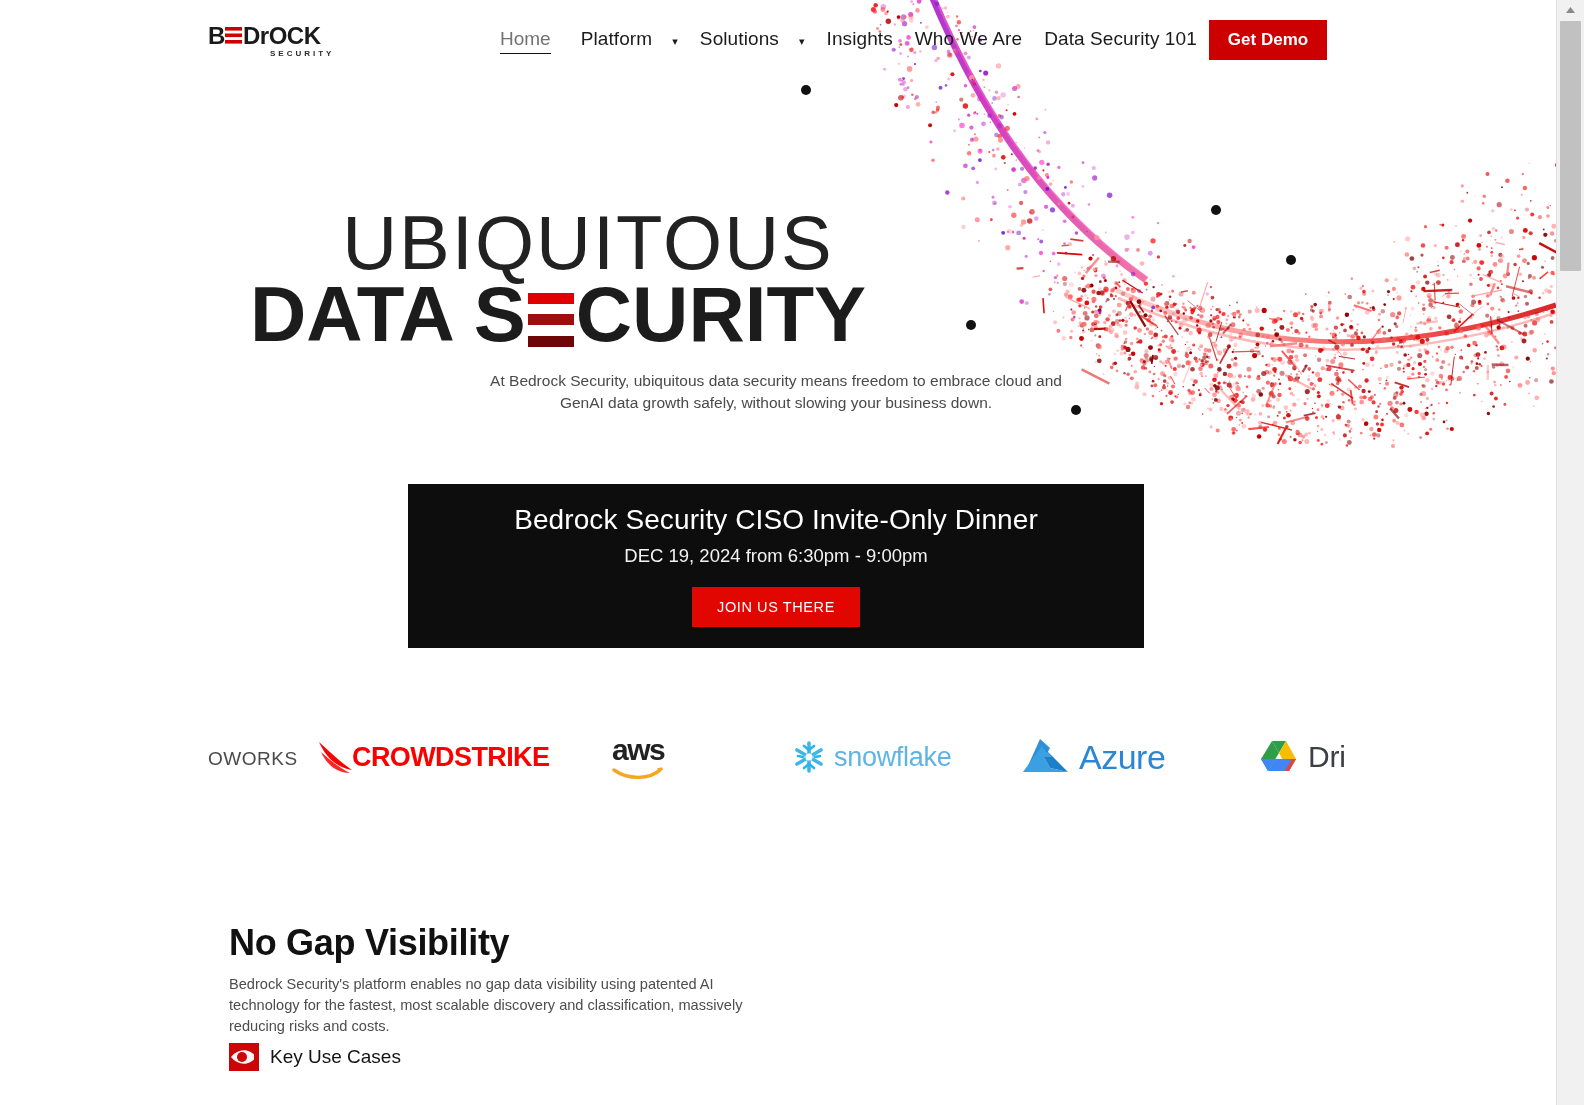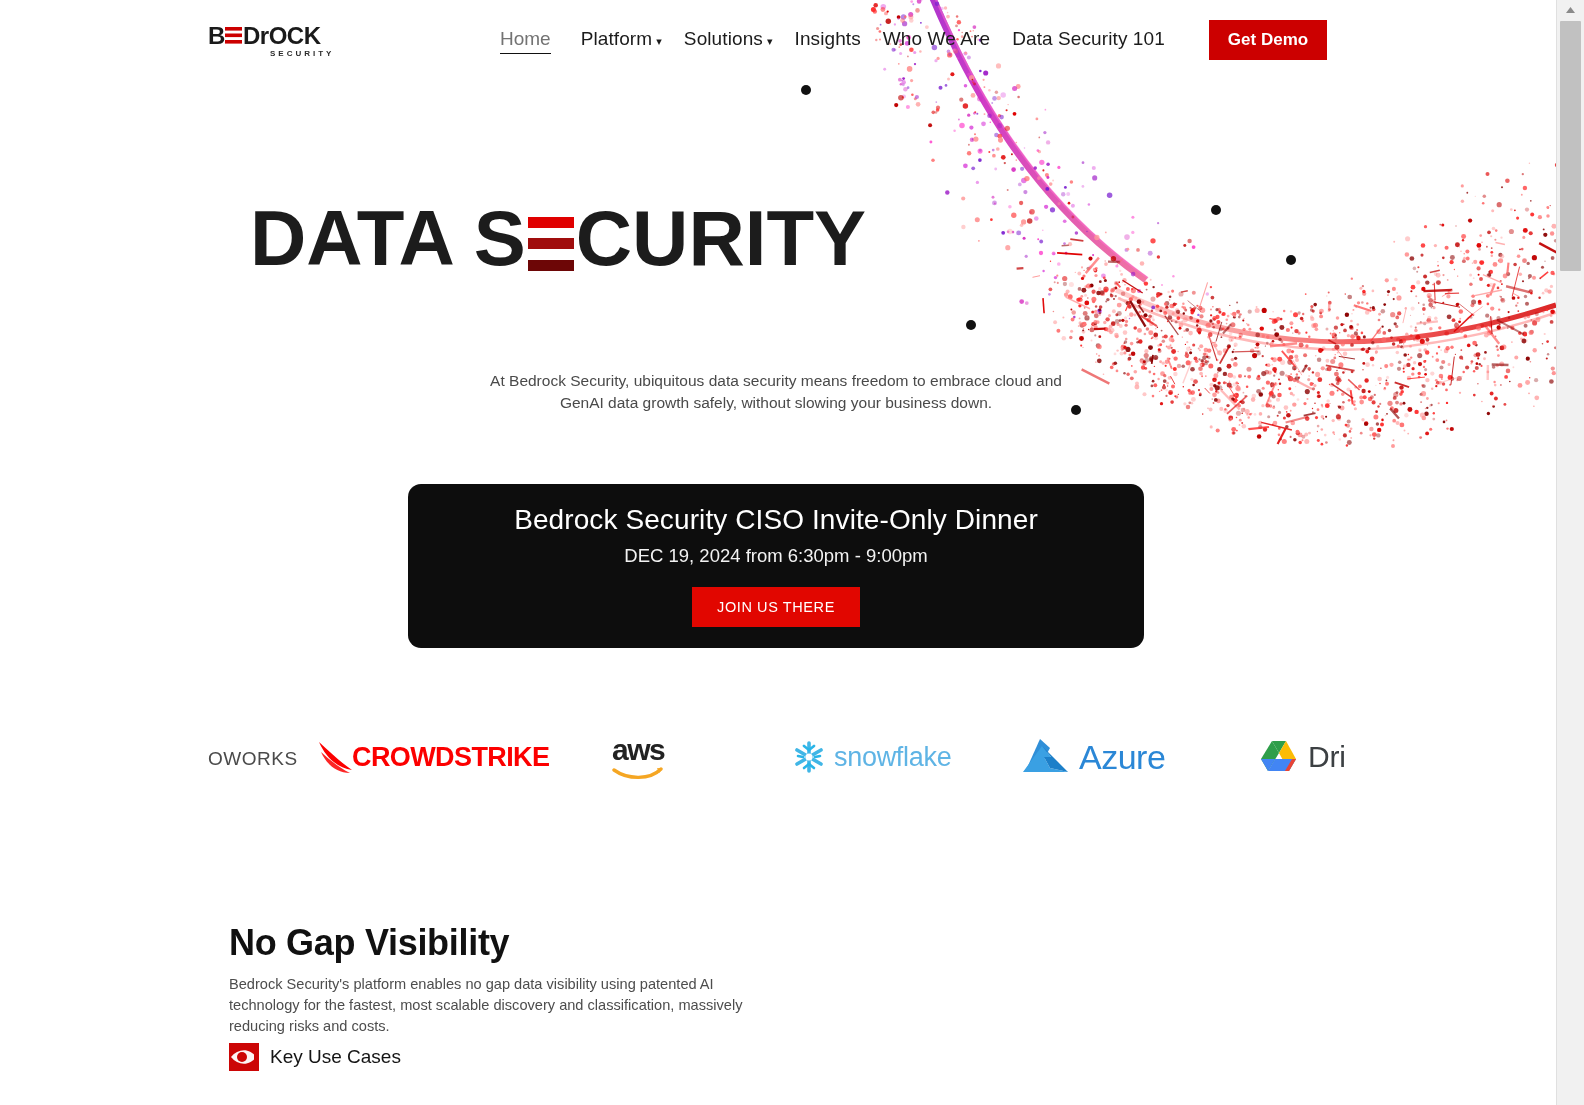--- a/index.html
+++ b/index.html
@@ -33,21 +33,21 @@
   #logo { position: absolute; left: 208px; top: 22px; width: 150px; height: 40px; }
   #logo svg { display:block; }
 
   nav#main-nav {
     position: absolute; left: 500px; top: 24px;
     display: flex; align-items: center; gap: 0px;
   }
   .nav-item {
     font-size: 19px; color: #1b1b1b; letter-spacing: .1px;
     padding: 4px 22px 4px 0; cursor: pointer; white-space: nowrap;
-    display: inline-flex; align-items: center; gap: 4px;
+    display: inline-flex; align-items: center; gap: 20px;
   }
   #nav-home-wrap { position: relative; padding-right: 30px; }
   #nav-home { font-size: 19px; color:#737373; cursor:pointer; }
   #nav-home-underline {
     position: absolute; left: 0; right: 30px; bottom: -4px;
     height: 1.5px; background: #111;
   }
   .caret { font-size: 11px; line-height: 1; position: relative; top: 2px; }
 
   #get-demo-btn {
@@ -92,21 +92,20 @@
     position: absolute; left: 466px; top: 370px; width: 620px;
     text-align: center; font-size: 15.5px; line-height: 1.42;
     color: #4a4a4a;
   }
 
   
   #event-banner {
     position: absolute; left: 408px; top: 484px;
     width: 736px; height: 164px; background: #0d0d0d;
     text-align: center;
-    border-radius: 13px;
   }
   #event-title {
     margin-top: 20px; font-size: 28px; font-weight: 500; color: #ffffff;
     letter-spacing: .1px;
   }
   #event-date {
     margin-top: 9px; font-size: 18.5px; color: #f2f2f2; font-weight: 500;
   }
   #join-btn {
     margin: 20px auto 0; width: 168px; height: 40px;
@@ -2105,20 +2104,21 @@
         <div class="nav-item">
           <span>Data Security 101</span>
         </div>
       </nav>
 
       <button id="get-demo-btn">Get Demo</button>
     </header>
 
     <section id="hero">
       <h1 id="hero-h1">
+        <span id="hero-line1">UBIQUITOUS</span>
         <span id="hero-line2">
           <span>DATA S</span><span class="e-glyph"><i></i><i></i><i></i></span><span>CURITY</span>
         </span>
       </h1>
       <p id="hero-sub">At Bedrock Security, ubiquitous data security means freedom to embrace cloud and GenAI data growth safely, without slowing your business down.</p>
     </section>
 
     <section id="event-banner">
       <div id="event-title">Bedrock Security CISO Invite-Only Dinner</div>
       <div id="event-date">DEC 19, 2024 from 6:30pm - 9:00pm</div>

